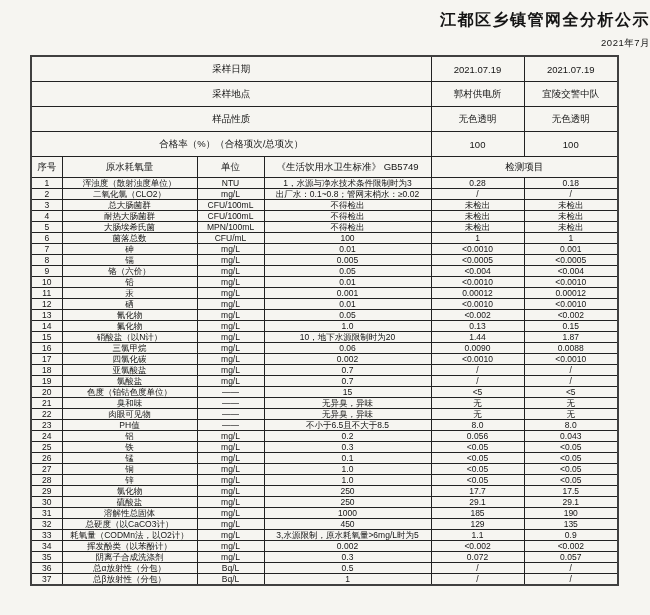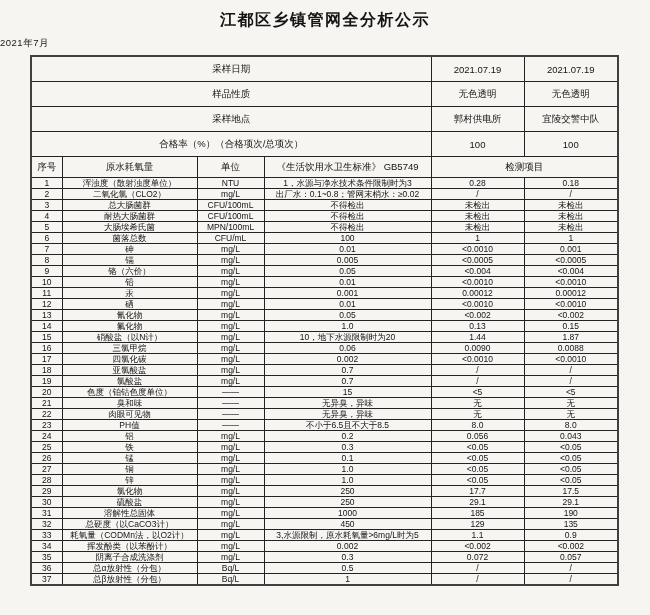--- a/index.html
+++ b/index.html
@@ -4,28 +4,28 @@
 <style>
   html,body{margin:0;padding:0;}
   body{
     width:650px;height:615px;
     background:#f6f5f1;
     font-family:"Liberation Sans","DejaVu Sans",sans-serif;
     color:#141414;
     overflow:hidden;
   }
   .page-title{
-    text-align:center;
+    text-align:right;
     font-size:16px;
     font-weight:bold;
     padding-top:10px;
     letter-spacing:1.5px;
   }
   .page-subtitle{
-    text-align:left;
+    text-align:right;
     font-size:9.5px;
     margin-top:6px;
     letter-spacing:.5px;
   }
   table.report{
     border-collapse:collapse;
     table-layout:fixed;
     margin:5px 0 0 30px;
     width:587px;
     border:2px solid #404040;
@@ -76,28 +76,28 @@
       <col class="c-r1">
       <col class="c-r2">
   </colgroup>
   <tbody>
     <tr class="hdr">
       <td colspan="4">采样日期</td>
       <td>2021.07.19</td>
       <td>2021.07.19</td>
     </tr>
     <tr class="hdr">
+      <td colspan="4">采样地点</td>
+      <td>郭村供电所</td>
+      <td>宜陵交警中队</td>
+    </tr>
+    <tr class="hdr">
       <td colspan="4">样品性质</td>
       <td>无色透明</td>
       <td>无色透明</td>
-    </tr>
-    <tr class="hdr">
-      <td colspan="4">采样地点</td>
-      <td>郭村供电所</td>
-      <td>宜陵交警中队</td>
     </tr>
     <tr class="hdr">
       <td colspan="4">合格率（%）（合格项次/总项次）</td>
       <td>100</td>
       <td>100</td>
     </tr>
     <tr class="colhdr">
       <td>序号</td>
       <td>原水耗氧量</td>
       <td>单位</td>

